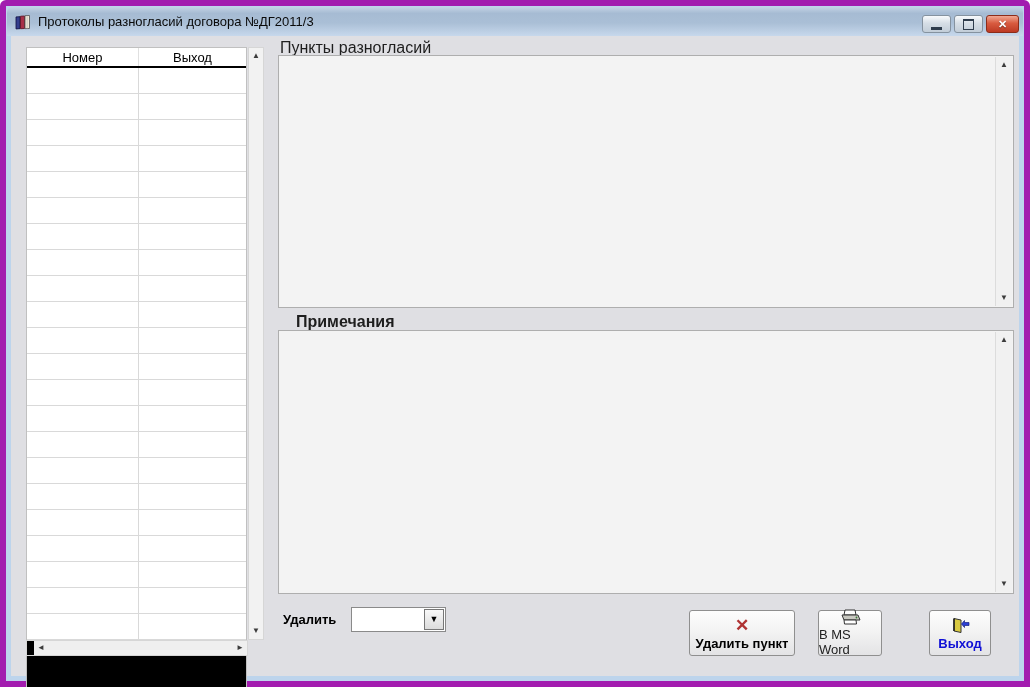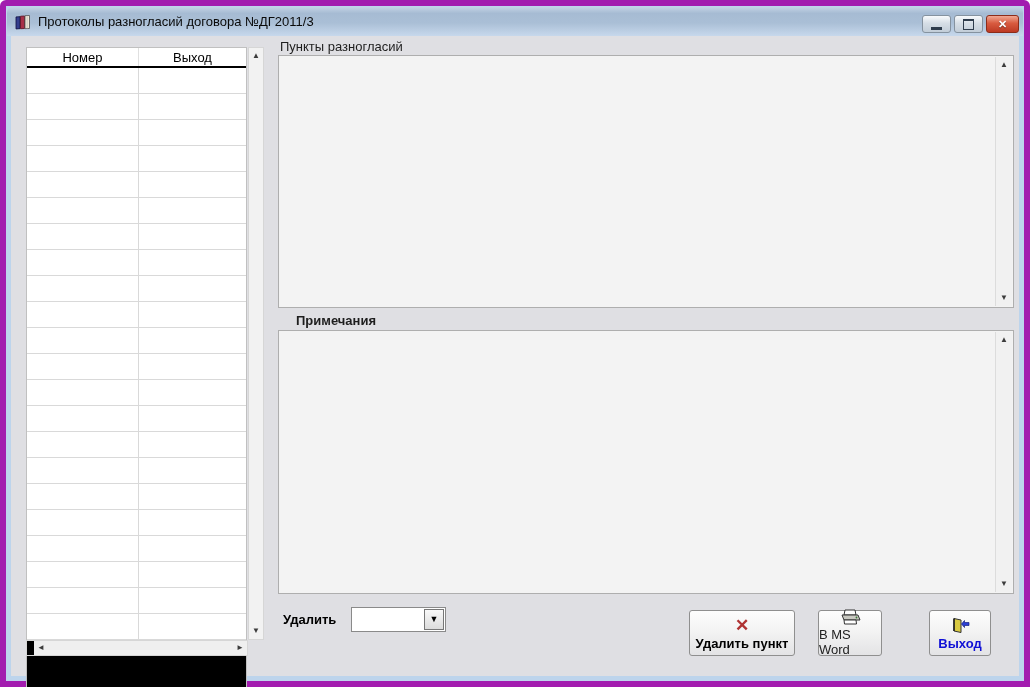--- a/index.html
+++ b/index.html
@@ -34,21 +34,21 @@
   .grid-vscroll{position:absolute;left:242px;top:41px;width:16px;height:593px;background:#f2f2f2;
     border:1px solid #d6d6d6;box-sizing:border-box;display:flex;flex-direction:column;justify-content:space-between;align-items:center;padding:4px 0;}
   .grid-hscroll{position:absolute;left:20px;top:634px;width:222px;height:16px;background:#efefef;
     border:1px solid #d6d6d6;box-sizing:border-box;display:flex;align-items:center;}
   .hthumb{width:7px;height:14px;background:#000;flex:none;}
   .sarrow{font-size:8px;color:#3c3c3c;line-height:8px;cursor:default;flex:none;}
   .grid-hscroll .sarrow{margin:0 3px;}
   .grid-hscroll .right{margin-left:auto;}
 
   
-  .sec-label{position:absolute;font-size:13px;color:#1e1e1e;}
+  .sec-label{position:absolute;font-size:16px;color:#1e1e1e;}
   .memo{position:absolute;background:#f3f3f3;border:1px solid #aeaeae;box-sizing:border-box;}
   .memo-text{position:absolute;inset:2px 20px 2px 4px;font-size:13px;color:#000;white-space:pre-wrap;outline:none;}
   .memo-scroll{position:absolute;top:1px;bottom:1px;right:1px;width:16px;border-left:1px solid #dcdcdc;background:#f1f1f1;
     display:flex;flex-direction:column;justify-content:space-between;align-items:center;padding:4px 0;}
 
   
   .signed-label{position:absolute;left:277px;top:606px;font-size:13px;font-weight:bold;color:#000;}
   .combo{position:absolute;left:345px;top:601px;width:95px;height:25px;background:#fff;border:1px solid #8a8a8a;box-sizing:border-box;}
   .combo-input{position:absolute;left:0;top:0;bottom:0;right:22px;border:none;background:#fff;font-family:"Liberation Sans",sans-serif;font-size:13px;padding:0 4px;outline:none;}
   .combo-btn{position:absolute;right:1px;top:1px;bottom:1px;width:20px;border:1px solid #777;box-sizing:border-box;

